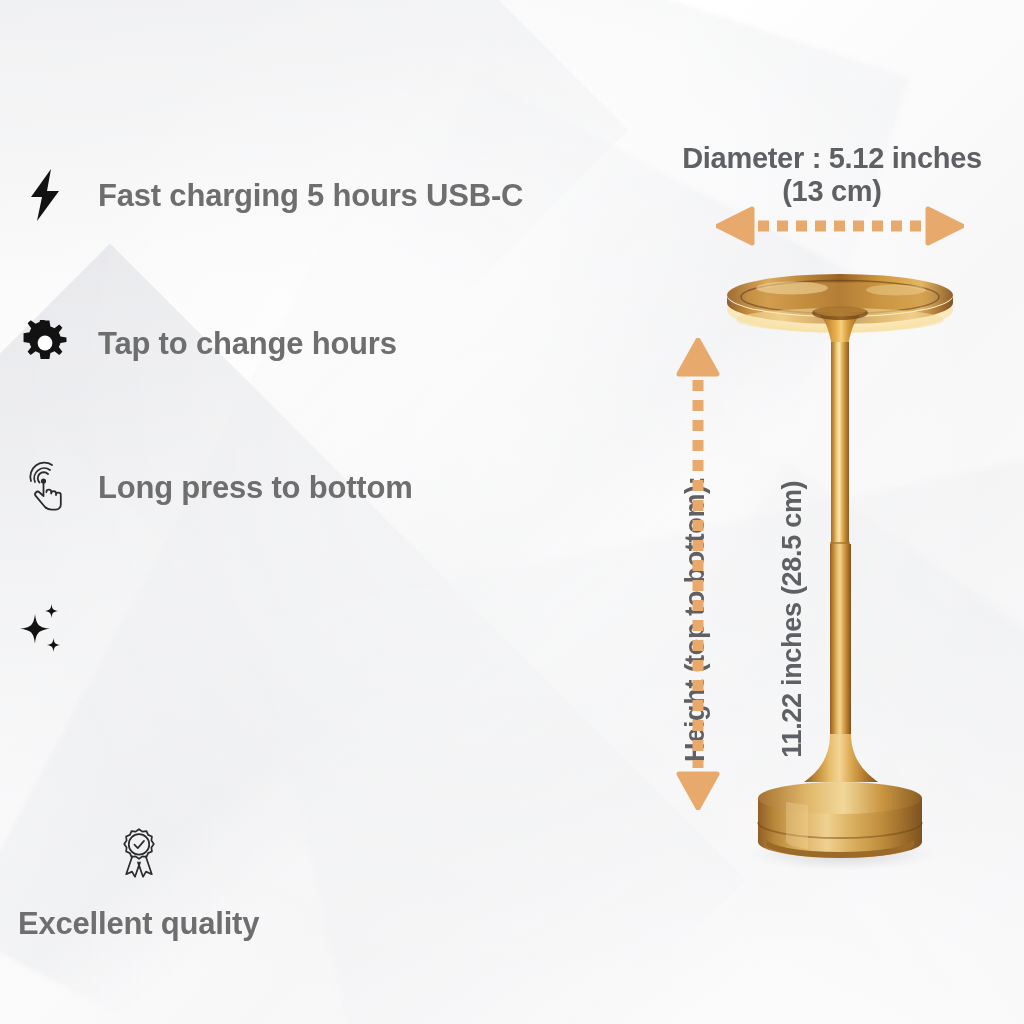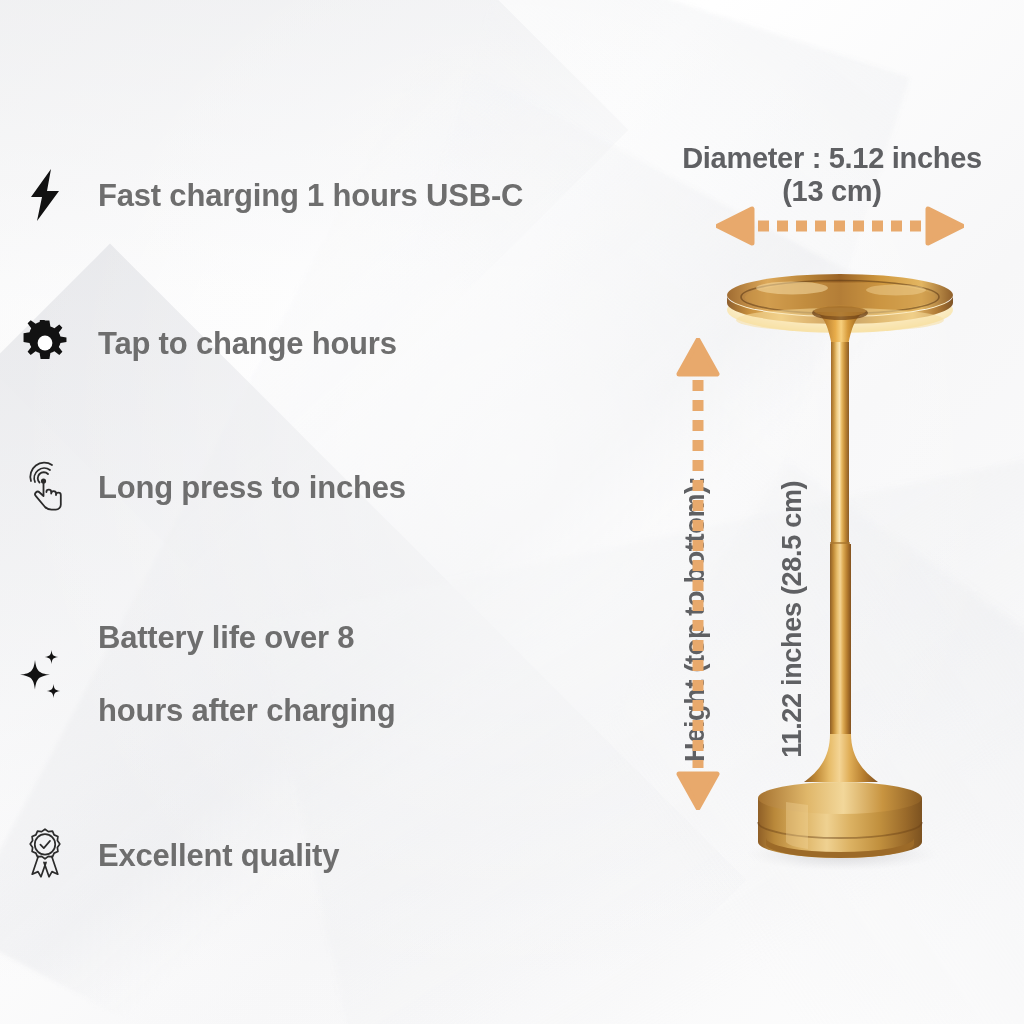--- a/index.html
+++ b/index.html
@@ -100,21 +100,21 @@
     letter-spacing: -0.2px;
     white-space: pre-line;
   }
   .feature-label.two-line { line-height: 2.35; }
 
   
   .f-charging  { left: 18px; top: 168px; }
   .f-color     { left: 18px; top: 316px; }
   .f-dimming   { left: 18px; top: 460px; }
   .f-battery   { left: 18px; top: 602px; }
-  .f-quality   { left: 18px; top: 828px; }
+  .f-quality   { left: 18px; top: 828px; flex-direction: column; }
 
   
   .product {
     position: absolute;
     left: 700px; top: 250px;
     width: 290px; height: 620px;
   }
 
   
   .dim-text {
@@ -167,21 +167,21 @@
   <div class="vignette"></div>
 
   <div class="features">
 
     <div class="feature f-charging">
       <span class="feature-icon">
         <svg width="44" height="54" viewBox="0 0 44 54">
           <path d="M28 1 L8 29 L19 29 L14 53 L36 23 L24 23 Z" fill="#121212"></path>
         </svg>
       </span>
-      <span class="feature-label">Fast charging 1 hours USB-C</span>
+      <span class="feature-label">Fast charging 5 hours USB-C</span>
     </div>
 
     <div class="feature f-color">
       <span class="feature-icon">
         <svg width="46" height="46" viewBox="0 0 46 46">
           <g fill="#121212">
             <path d="M23 0.5 l4.4 0 1.0 6.0 a16.8 16.8 0 0 1 4.0 1.66 l4.9-3.6 3.1 3.1 -3.6 4.9 a16.8 16.8 0 0 1 1.66 4.0 l6.0 1.0 0 4.4 -6.0 1.0 a16.8 16.8 0 0 1 -1.66 4.0 l3.6 4.9 -3.1 3.1 -4.9-3.6 a16.8 16.8 0 0 1 -4.0 1.66 l-1.0 6.0 -4.4 0 -4.4 0 -1.0-6.0 a16.8 16.8 0 0 1 -4.0-1.66 l-4.9 3.6 -3.1-3.1 3.6-4.9 a16.8 16.8 0 0 1 -1.66-4.0 l-6.0-1.0 0-4.4 0-4.4 6.0-1.0 a16.8 16.8 0 0 1 1.66-4.0 l-3.6-4.9 3.1-3.1 4.9 3.6 a16.8 16.8 0 0 1 4.0-1.66 l1.0-6.0 z"></path>
           </g>
           <circle cx="23" cy="23" r="7.4" fill="#ffffff"></circle>
         </svg>
@@ -194,35 +194,33 @@
         <svg width="48" height="54" viewBox="0 0 48 54">
           <g fill="none" stroke="#2b2b2b" stroke-width="1.8" stroke-linecap="round" stroke-linejoin="round">
             <path d="M10 21 A14 14 0 0 1 31 5"></path>
             <path d="M14 22 A10 10 0 0 1 29 10"></path>
             <path d="M18.5 22.5 A5.5 5.5 0 0 1 27 14"></path>
             <circle cx="22.5" cy="21" r="2.6" fill="#2b2b2b" stroke="none"></circle>
             <path d="M22.5 22 L22.5 36 L18.6 32.5 a2.6 2.6 0 0 0 -3.7 3.7 L24 47 a9.5 9.5 0 0 0 6.6 2.7 l4.2 0 a5 5 0 0 0 5-5 l0-9.6 a2.4 2.4 0 0 0 -4.8 0 l0-1.6 a2.4 2.4 0 0 0 -4.8 0 l0-1.4 a2.4 2.4 0 0 0 -4.8 0"></path>
           </g>
         </svg>
       </span>
-      <span class="feature-label">Long press to inches</span>
+      <span class="feature-label">Long press to bottom</span>
     </div>
 
     <div class="feature f-battery">
       <span class="feature-icon">
         <svg width="54" height="58" viewBox="0 0 54 58">
           <g fill="#121212">
             <path d="M17 14 C18.4 25 20.6 27.3 32 28.8 C20.6 30.3 18.4 32.6 17 43.6 C15.6 32.6 13.4 30.3 2 28.8 C13.4 27.3 15.6 25 17 14 Z"></path>
             <path d="M33.5 4 C34.1 9.2 35.1 10.3 40.3 11 C35.1 11.7 34.1 12.8 33.5 18 C32.9 12.8 31.9 11.7 26.7 11 C31.9 10.3 32.9 9.2 33.5 4 Z"></path>
             <path d="M35.5 38 C36.1 43.2 37.1 44.3 42.3 45 C37.1 45.7 36.1 46.8 35.5 52 C34.9 46.8 33.9 45.7 28.7 45 C33.9 44.3 34.9 43.2 35.5 38 Z"></path>
           </g>
         </svg>
       </span>
-      <span class="feature-label two-line">Battery life over 8
-hours after charging</span>
     </div>
 
     <div class="feature f-quality">
       <span class="feature-icon">
         <svg width="52" height="58" viewBox="0 0 52 58">
           <g fill="none" stroke="#2b2b2b" stroke-width="1.7" stroke-linecap="round" stroke-linejoin="round">
             <path d="M26 3.2 l3.4 2.4 4.1-0.5 1.6 3.8 3.8 1.6 -0.5 4.1 2.4 3.4 -2.4 3.4 0.5 4.1 -3.8 1.6 -1.6 3.8 -4.1-0.5 -3.4 2.4 -3.4-2.4 -4.1 0.5 -1.6-3.8 -3.8-1.6 0.5-4.1 -2.4-3.4 2.4-3.4 -0.5-4.1 3.8-1.6 1.6-3.8 4.1 0.5 z"></path>
             <circle cx="26" cy="18.4" r="10.2"></circle>
             <path d="M21.4 18.6 l3.4 3.5 6.2-7.2"></path>
             <path d="M19.2 30.4 L13.2 48.2 L19.0 45.6 L22.0 50.8 L27.0 36.4"></path>

